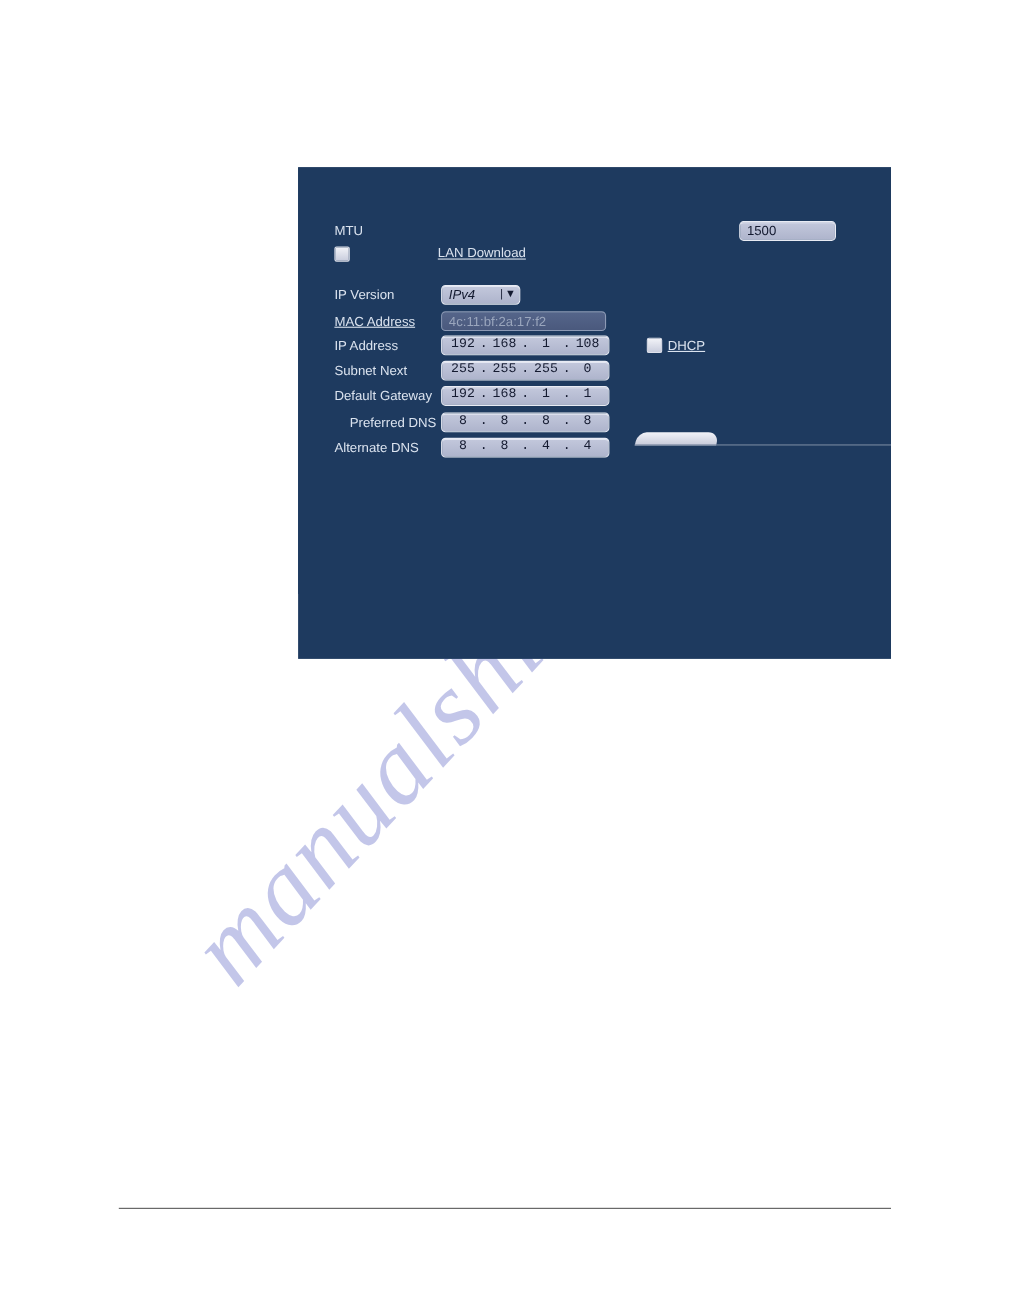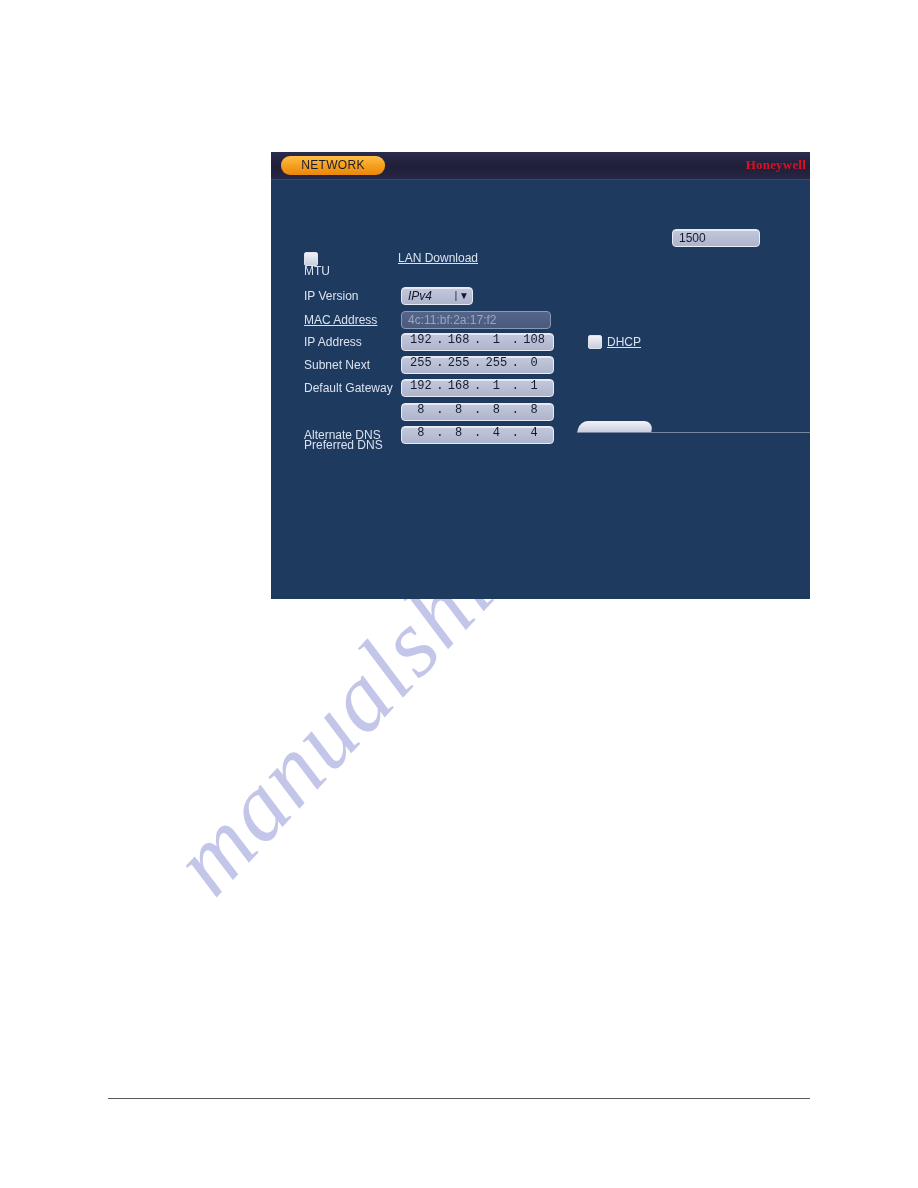--- a/index.html
+++ b/index.html
@@ -240,28 +240,24 @@
 <body>
 
 <div id="watermark">
   <div id="wm-main" class="wm-text">manualshive.com</div>
 </div>
 
 <div id="footer-rule"></div>
 
 <div id="dvr-panel">
 
-  <div id="title-bar">
-    <div id="title-tab">NETWORK</div>
-    <div id="brand-logo">Honeywell</div>
-  </div>
 
   <div id="panel-body">
 
-    <div class="field-label" style="left:33px; top:50px;margin-top:33px;">MTU</div>
+    <div class="field-label" style="left:33px; top:50px;">MTU</div>
     <div class="tb tb-pad" style="left:401px; top:49px; width:88px; height:18px;">1500</div>
 
     <div class="cbox" style="left:33px; top:72px;"></div>
     <div class="field-label" style="left:127px; top:70px;text-decoration:underline;">LAN Download</div>
 
     <div id="sub-tab"></div>
     <div id="sub-tab-sep"></div>
 
     <div class="field-label" style="left:33px; top:108px;">IP Version</div>
     <div class="tb" id="ipversion-select" style="left:130px; top:107px;">
@@ -309,21 +305,21 @@
         <span class="seg">192</span>
         <span class="dot">.</span>
         <span class="seg">168</span>
         <span class="dot">.</span>
         <span class="seg">1</span>
         <span class="dot">.</span>
         <span class="seg">1</span>
       </div>
     </div>
 
-    <div class="field-label" style="left:33px; top:224px;margin-top:33px;">Preferred DNS</div>
+    <div class="field-label" style="left:47px; top:224px;">Preferred DNS</div>
     <div class="tb" style="left:130px; top:223px; width:153px; height:18px;">
       <div class="ipfield">
         <span class="seg">8</span>
         <span class="dot">.</span>
         <span class="seg">8</span>
         <span class="dot">.</span>
         <span class="seg">8</span>
         <span class="dot">.</span>
         <span class="seg">8</span>
       </div>

